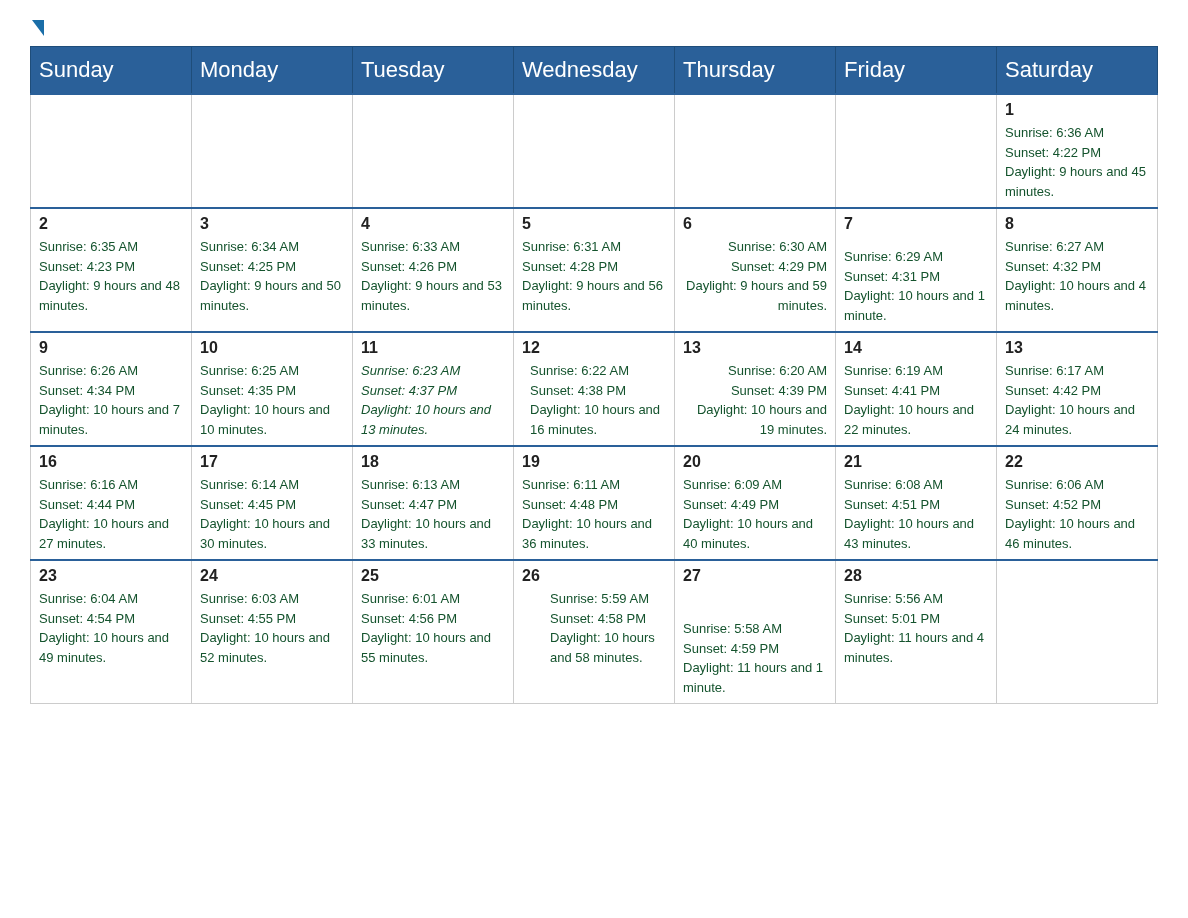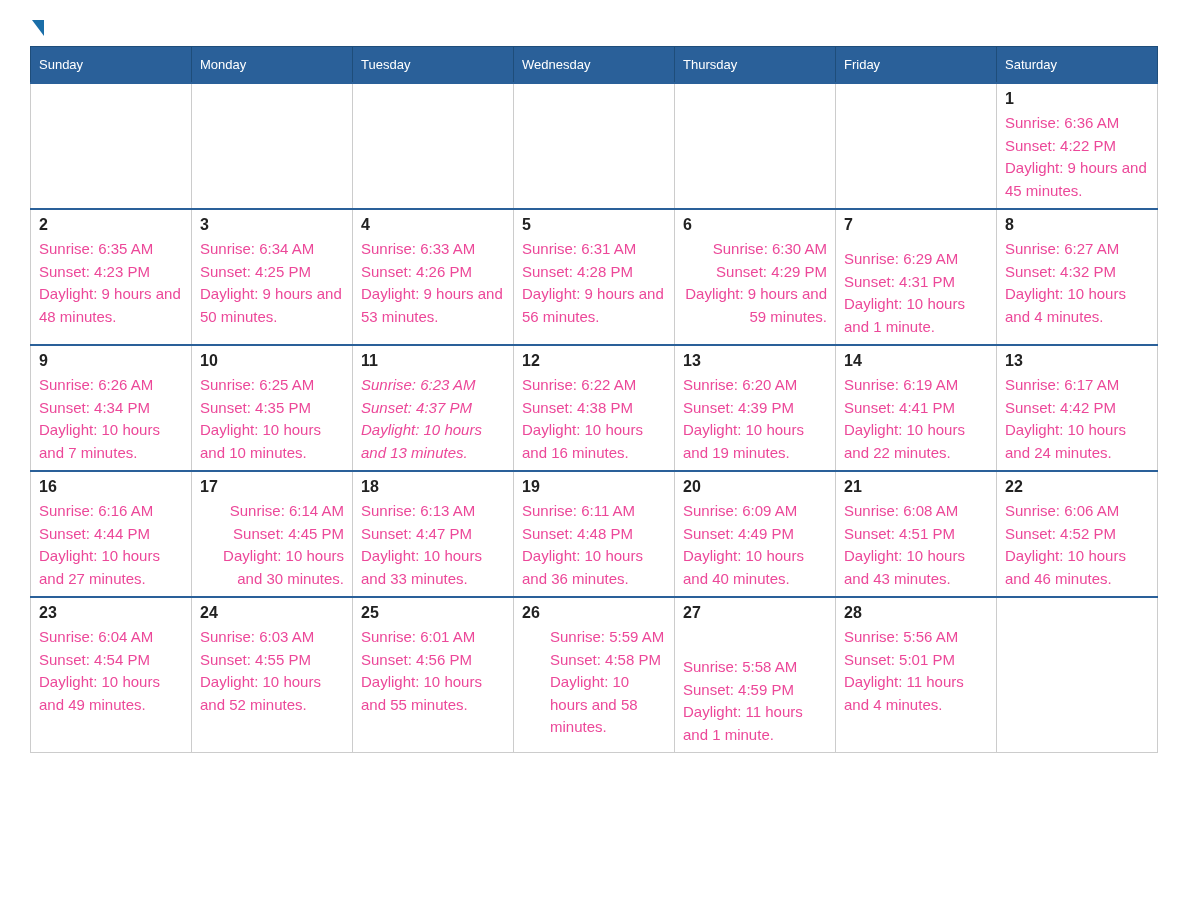--- a/index.html
+++ b/index.html
@@ -58,21 +58,21 @@
     }
     .calendar {
       width: 100%;
       border-collapse: collapse;
       margin-top: 10px;
     }
     .calendar th {
       background-color: #2a6099;
       color: #fff;
       padding: 10px 8px;
-      font-size: 13px;
+      font-size: 22px;
       font-weight: normal;
       text-align: left;
       border: 1px solid #1e4d7a;
     }
     .calendar td {
       vertical-align: top;
       padding: 6px 8px;
       border: 1px solid #ccc;
       width: 14.28%;
       min-height: 100px;
@@ -81,22 +81,22 @@
       background: #fff;
     }
     .day-number {
       font-size: 16px;
       font-weight: bold;
       color: #222;
       display: block;
       margin-bottom: 4px;
     }
     .day-info {
-      font-size: 15px;
-      color: #ec4899;
+      font-size: 13px;
+      color: #14532d;
       line-height: 1.5;
     }
     .calendar tr td {
       border-top: 2px solid #2a6099;
     }
     .calendar tbody tr:first-child td {
       border-top: 2px solid #2a6099;
     }
     .empty-cell {
       background: #f9f9f9;
@@ -206,27 +206,27 @@
 Daylight: 10 hours and 10 minutes.</div>
         </td>
         <td>
           <span class="day-number">11</span>
           <div class="day-info" style="white-space: pre-line; font-style: italic;">Sunrise: 6:23 AM
 Sunset: 4:37 PM
 Daylight: 10 hours and 13 minutes.</div>
         </td>
         <td>
           <span class="day-number">12</span>
-          <div class="day-info" style="white-space: pre-line;">Sunrise: 6:22 AM
+          <div class="day-info" style="white-space: pre-line; margin-left: 8px;">Sunrise: 6:22 AM
 Sunset: 4:38 PM
 Daylight: 10 hours and 16 minutes.</div>
         </td>
         <td>
           <span class="day-number">13</span>
-          <div class="day-info" style="white-space: pre-line;">Sunrise: 6:20 AM
+          <div class="day-info" style="white-space: pre-line; text-align: right;">Sunrise: 6:20 AM
 Sunset: 4:39 PM
 Daylight: 10 hours and 19 minutes.</div>
         </td>
         <td>
           <span class="day-number">14</span>
           <div class="day-info" style="white-space: pre-line;">Sunrise: 6:19 AM
 Sunset: 4:41 PM
 Daylight: 10 hours and 22 minutes.</div>
         </td>
         <td>
@@ -238,21 +238,21 @@
       </tr>
       <tr>
         <td>
           <span class="day-number">16</span>
           <div class="day-info" style="white-space: pre-line;">Sunrise: 6:16 AM
 Sunset: 4:44 PM
 Daylight: 10 hours and 27 minutes.</div>
         </td>
         <td>
           <span class="day-number">17</span>
-          <div class="day-info" style="white-space: pre-line; text-align: right;">Sunrise: 6:14 AM
+          <div class="day-info" style="white-space: pre-line;">Sunrise: 6:14 AM
 Sunset: 4:45 PM
 Daylight: 10 hours and 30 minutes.</div>
         </td>
         <td>
           <span class="day-number">18</span>
           <div class="day-info" style="white-space: pre-line;">Sunrise: 6:13 AM
 Sunset: 4:47 PM
 Daylight: 10 hours and 33 minutes.</div>
         </td>
         <td>

